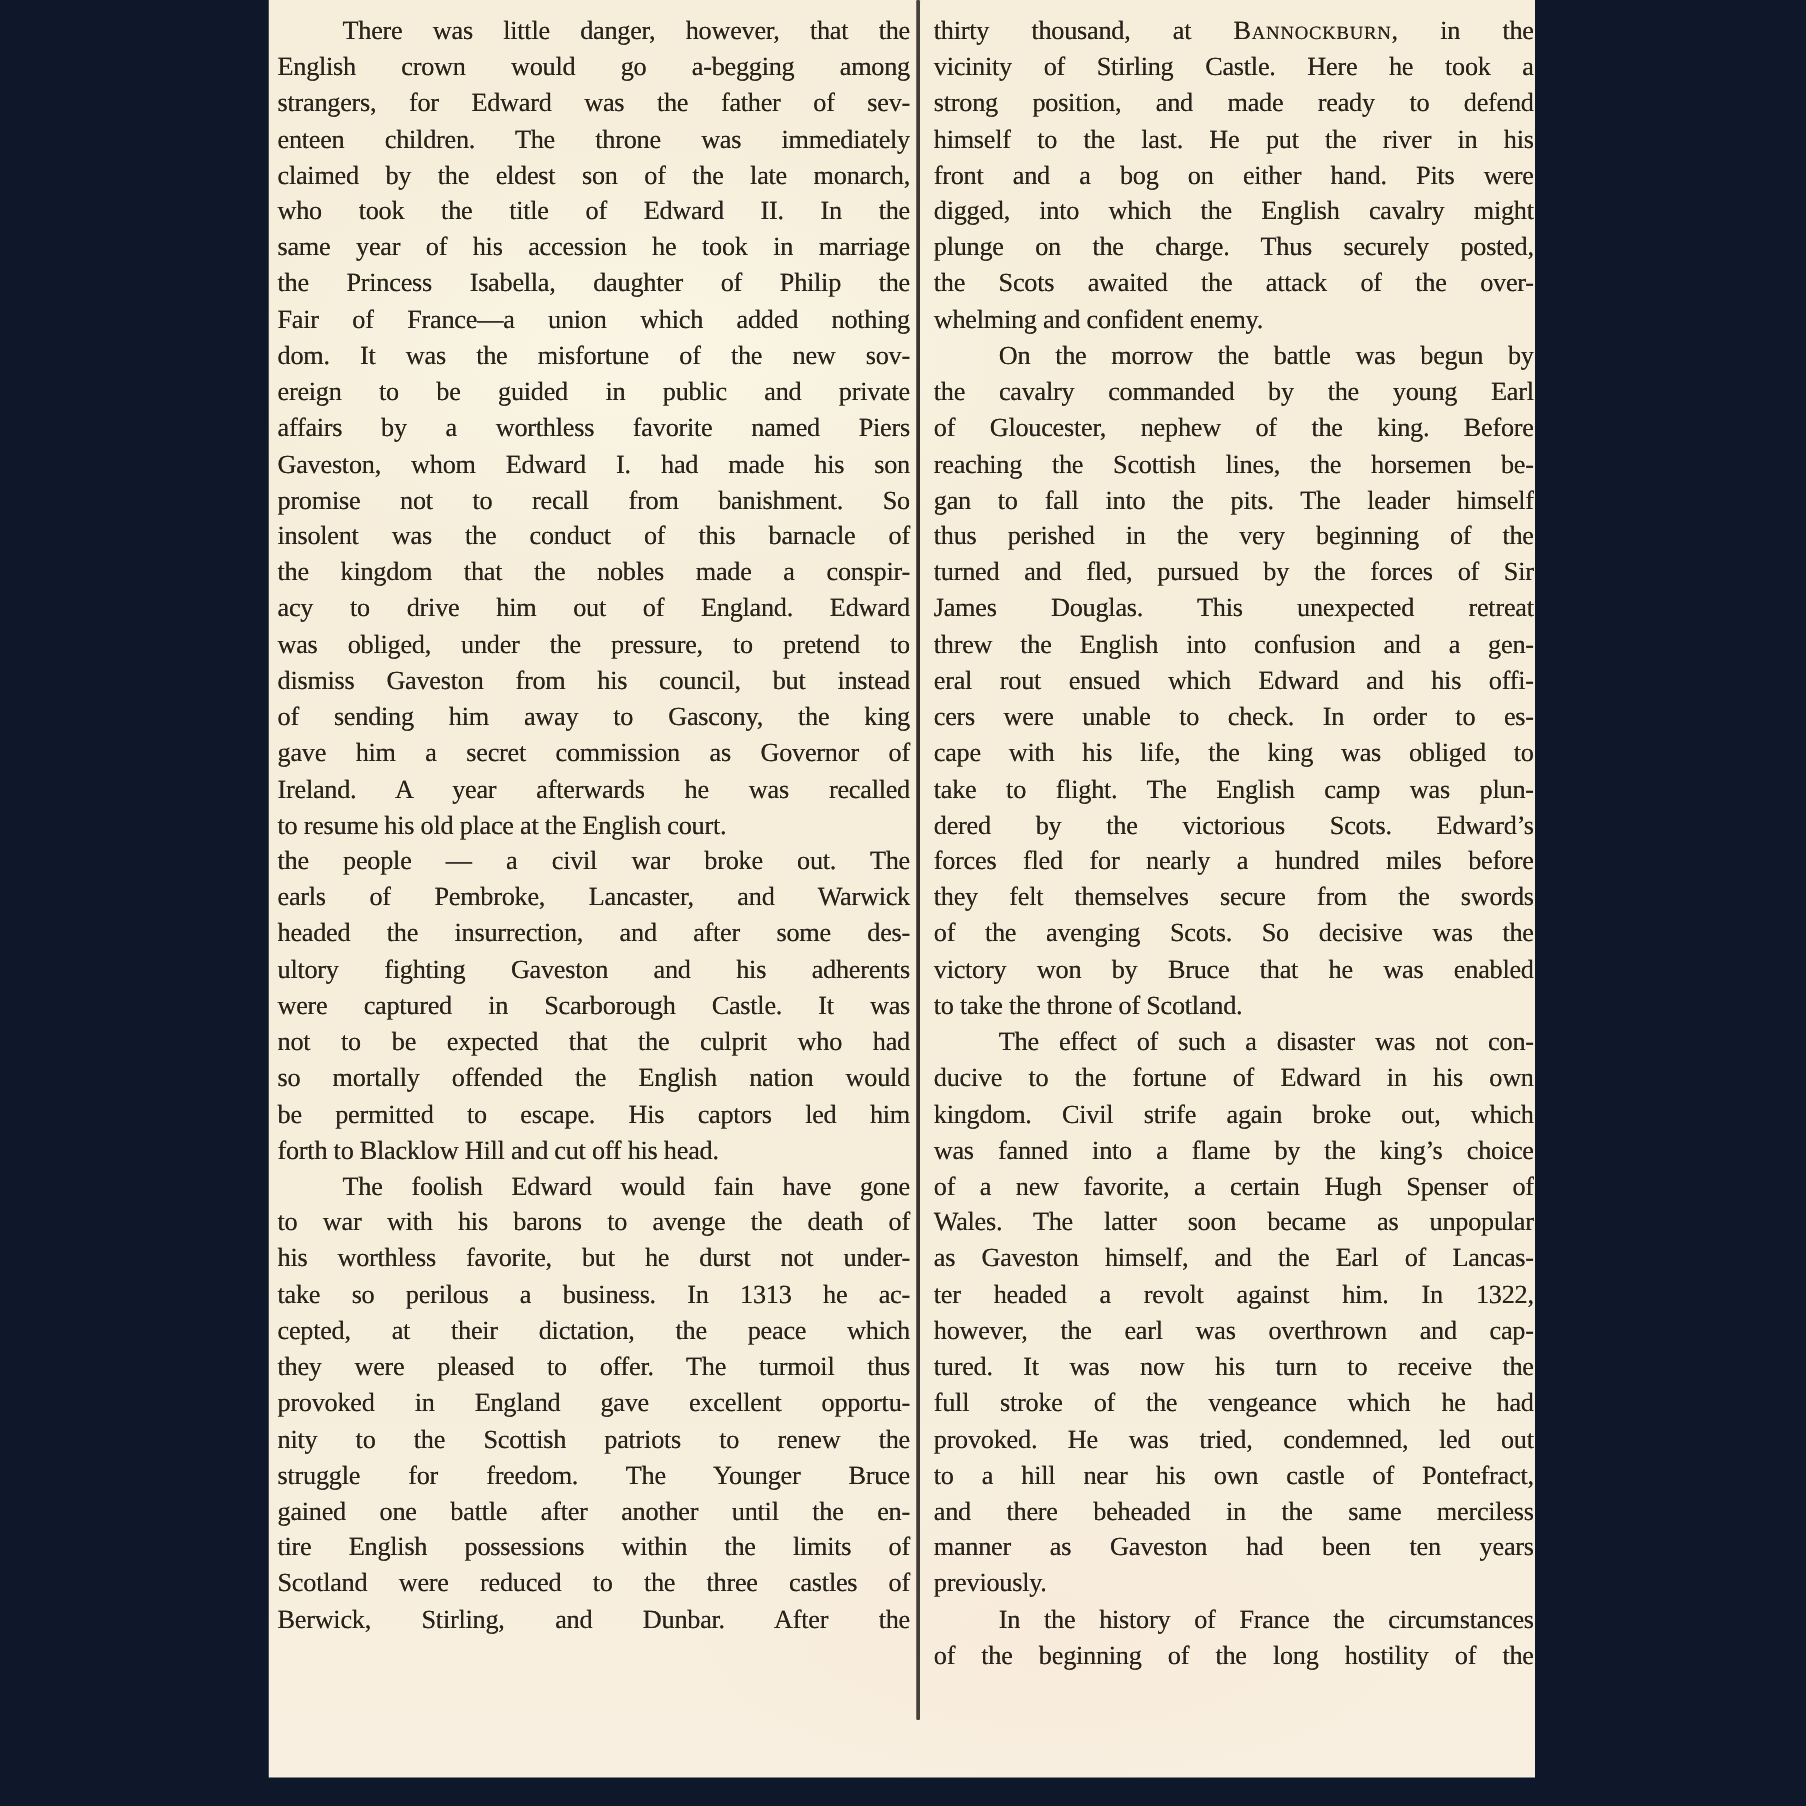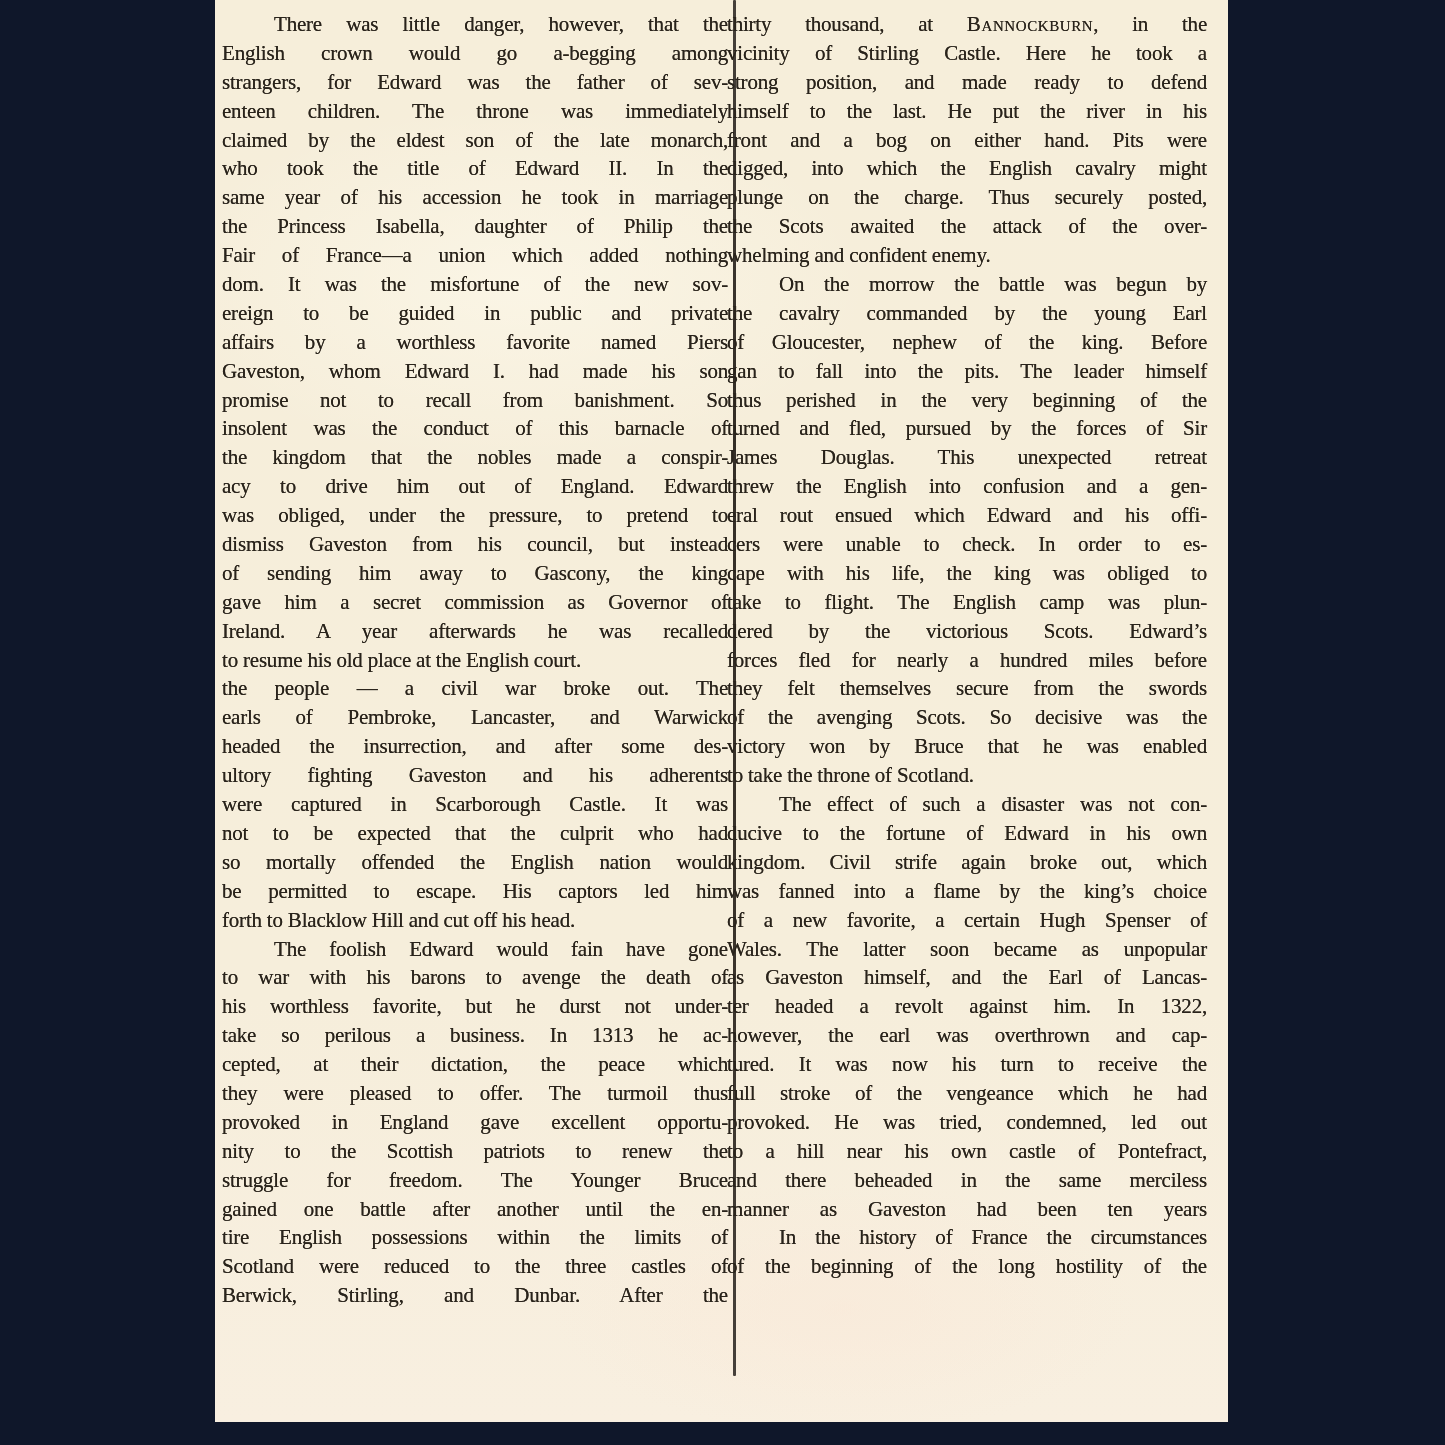--- a/index.html
+++ b/index.html
@@ -42,21 +42,21 @@
     font-size: 21px;
     line-height: 28.9px;
     letter-spacing: -0.2px;
     text-shadow: 0 0 0.4px rgba(41,35,27,0.85);
   }
   .text-column.left {
     left: 7px;
     width: 506px;
   }
   .text-column.right {
-    left: 512px;
+    left: 532px;
     width: 480px;
   }
   .line {
     text-align: justify;
     text-align-last: justify;
     -moz-text-align-last: justify;
     height: 28.9px;
   }
   .line.para-end {
     text-align-last: left;
@@ -129,20 +129,21 @@
         <div class="line">strong position, and made ready to defend</div>
         <div class="line">himself to the last. He put the river in his</div>
         <div class="line">front and a bog on either hand. Pits were</div>
         <div class="line">digged, into which the English cavalry might</div>
         <div class="line">plunge on the charge. Thus securely posted,</div>
         <div class="line">the Scots awaited the attack of the over-</div>
         <div class="line para-end">whelming and confident enemy.</div>
         <div class="line indent">On the morrow the battle was begun by</div>
         <div class="line">the cavalry commanded by the young Earl</div>
         <div class="line">of Gloucester, nephew of the king. Before</div>
+        <div class="line">reaching the Scottish lines, the horsemen be-</div>
         <div class="line">gan to fall into the pits. The leader himself</div>
         <div class="line">thus perished in the very beginning of the</div>
         <div class="line">turned and fled, pursued by the forces of Sir</div>
         <div class="line">James Douglas. This unexpected retreat</div>
         <div class="line">threw the English into confusion and a gen-</div>
         <div class="line">eral rout ensued which Edward and his offi-</div>
         <div class="line">cers were unable to check. In order to es-</div>
         <div class="line">cape with his life, the king was obliged to</div>
         <div class="line">take to flight. The English camp was plun-</div>
         <div class="line">dered by the victorious Scots. Edward’s</div>
@@ -159,17 +160,18 @@
         <div class="line">Wales. The latter soon became as unpopular</div>
         <div class="line">as Gaveston himself, and the Earl of Lancas-</div>
         <div class="line">ter headed a revolt against him. In 1322,</div>
         <div class="line">however, the earl was overthrown and cap-</div>
         <div class="line">tured. It was now his turn to receive the</div>
         <div class="line">full stroke of the vengeance which he had</div>
         <div class="line">provoked. He was tried, condemned, led out</div>
         <div class="line">to a hill near his own castle of Pontefract,</div>
         <div class="line">and there beheaded in the same merciless</div>
         <div class="line">manner as Gaveston had been ten years</div>
+        <div class="line para-end">previously.</div>
         <div class="line indent">In the history of France the circumstances</div>
         <div class="line">of the beginning of the long hostility of the</div>
       </div>
   </div>
 </div>
 
 </body></html>

